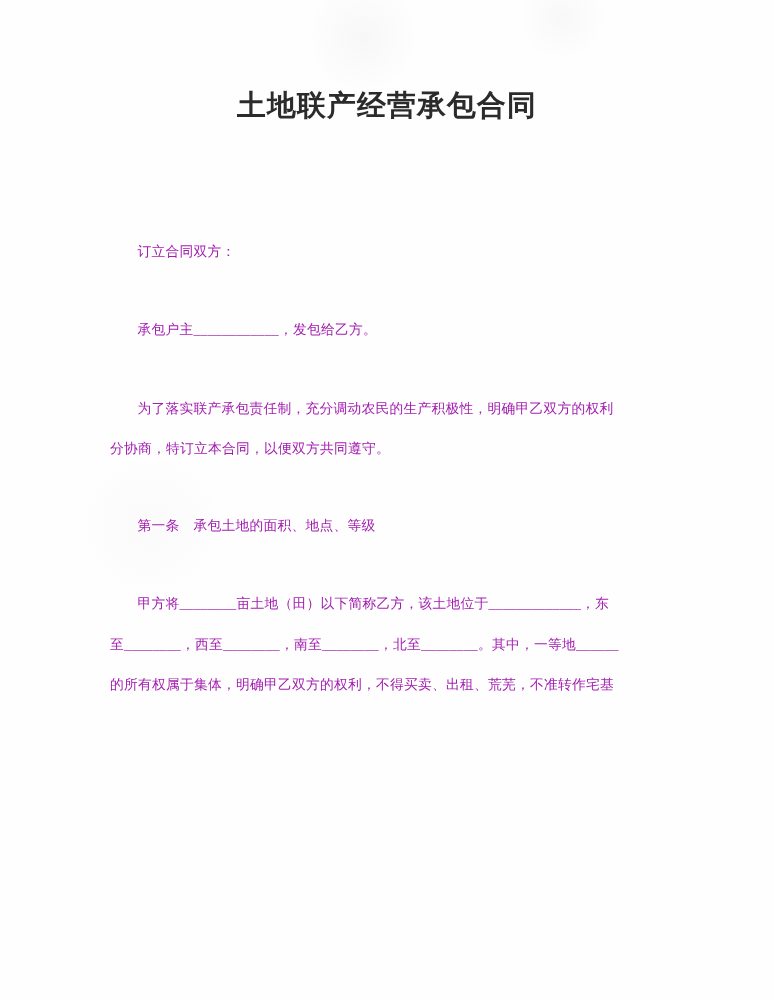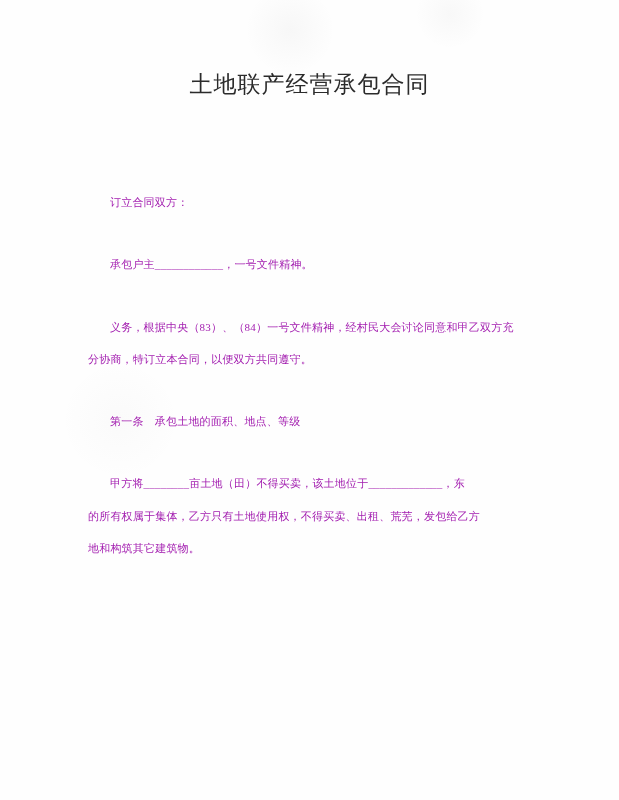--- a/index.html
+++ b/index.html
@@ -21,21 +21,21 @@
   }
   .doc-title {
     position: absolute;
     left: 0;
     right: 0;
     top: 70px;
     margin: 0;
     text-align: center;
     font-size: 23px;
     line-height: 30px;
-    font-weight: normal;
+    font-weight: bold;
     color: #2b2b2b;
     letter-spacing: 1px;
     white-space: nowrap;
   }
   .doc-body {
     position: absolute;
     left: 88px;
     top: 186px;
     width: 446px;
   }
@@ -62,31 +62,31 @@
 <h1 class="doc-title">土地联产经营承包合同</h1>
 
 <div class="doc-body">
 
   <p class="para">
     <span class="line">订立合同双方：</span>
   </p>
 
 
   <p class="para">
-    <span class="line">承包户主____________，一号文件精神。</span>
+    <span class="line">承包户主____________，发包给乙方。</span>
   </p>
 
   <p class="para">
-    <span class="line">义务，根据中央（83）、（84）一号文件精神，经村民大会讨论同意和甲乙双方充</span>
+    <span class="line">为了落实联产承包责任制，充分调动农民的生产积极性，明确甲乙双方的权利</span>
     <span class="line">分协商，特订立本合同，以便双方共同遵守。</span>
   </p>
 
   <p class="para">
     <span class="line">第一条　承包土地的面积、地点、等级</span>
   </p>
 
   <p class="para">
-    <span class="line">甲方将________亩土地（田）不得买卖，该土地位于_____________，东</span>
-    <span class="line">的所有权属于集体，乙方只有土地使用权，不得买卖、出租、荒芜，发包给乙方</span>
-    <span class="line">地和构筑其它建筑物。</span>
+    <span class="line">甲方将________亩土地（田）以下简称乙方，该土地位于_____________，东</span>
+    <span class="line">至________，西至________，南至________，北至________。其中，一等地______</span>
+    <span class="line">的所有权属于集体，明确甲乙双方的权利，不得买卖、出租、荒芜，不准转作宅基</span>
   </p>
 
 </div>
 
 </body></html>

